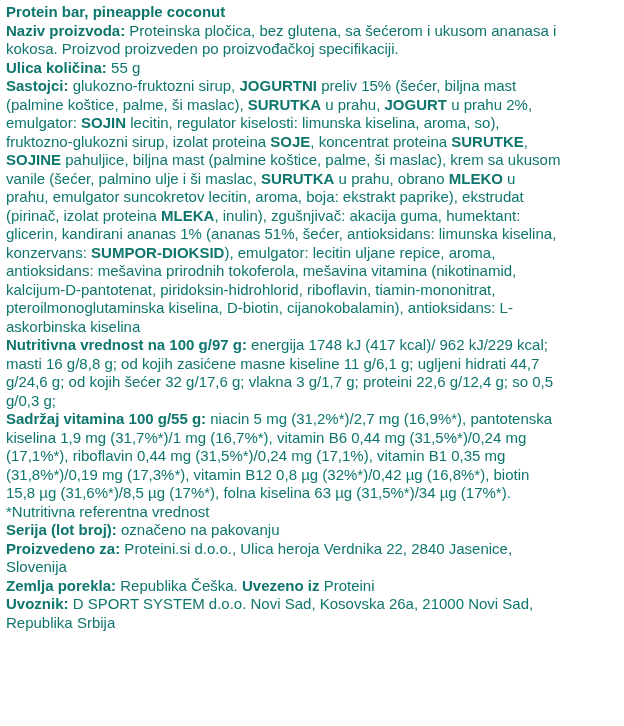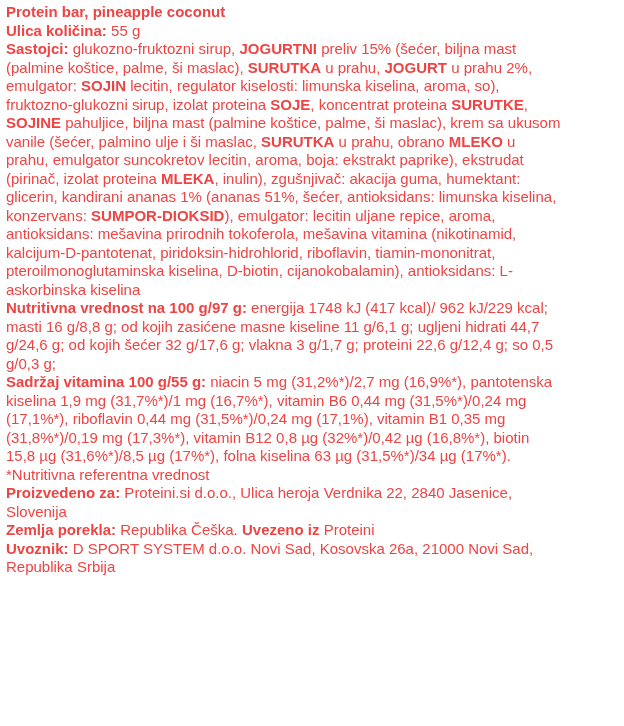--- a/index.html
+++ b/index.html
@@ -12,36 +12,38 @@
     height: 726px;
     overflow: hidden;
   }
   .label-doc {
     box-sizing: border-box;
     width: 568px;
     padding: 3px 7px 0 6px;
     font-family: "Liberation Sans", sans-serif;
     font-size: 15px;
     line-height: 18.5px;
-    color: #ef4444;
+    color: #0f766e;
   }
   .label-doc p {
     margin: 0;
     padding: 0;
     word-wrap: break-word;
   }
   .label-doc b {
     font-weight: bold;
   }
 </style>
 </head>
 <body>
 
 <div class="label-doc">
   <p><b>Protein bar, pineapple coconut</b></p>
+  <p><b>Naziv proizvoda:</b><span> Proteinska pločica, bez glutena, sa šećerom i ukusom ananasa i kokosa. Proizvod proizveden po proizvođačkoj specifikaciji.</span></p>
   <p><b>Ulica količina:</b><span> 55 g</span></p>
   <p><b>Sastojci:</b><span> glukozno-fruktozni sirup, </span><b>JOGURTNI</b><span> preliv 15% (šećer, biljna mast (palmine koštice, palme, ši maslac), </span><b>SURUTKA</b><span> u prahu, </span><b>JOGURT</b><span> u prahu 2%, emulgator: </span><b>SOJIN</b><span> lecitin, regulator kiselosti: limunska kiselina, aroma, so), fruktozno-glukozni sirup, izolat proteina </span><b>SOJE</b><span>, koncentrat proteina </span><b>SURUTKE</b><span>, </span><b>SOJINE</b><span> pahuljice, biljna mast (palmine koštice, palme, ši maslac), krem sa ukusom vanile (šećer, palmino ulje i ši maslac, </span><b>SURUTKA</b><span> u prahu, obrano </span><b>MLEKO</b><span> u prahu, emulgator suncokretov lecitin, aroma, boja: ekstrakt paprike), ekstrudat (pirinač, izolat proteina </span><b>MLEKA</b><span>, inulin), zgušnjivač: akacija guma,  humektant: glicerin, kandirani ananas 1% (ananas 51%, šećer, antioksidans: limunska kiselina, konzervans: </span><b>SUMPOR-DIOKSID</b><span>), emulgator: lecitin uljane repice, aroma, antioksidans: mešavina prirodnih tokoferola, mešavina vitamina (nikotinamid, kalcijum-D-pantotenat, piridoksin-hidrohlorid, riboflavin, tiamin-mononitrat, pteroilmonoglutaminska kiselina, D-biotin, cijanokobalamin), antioksidans: L-askorbinska kiselina</span></p>
   <p><b>Nutritivna vrednost na 100 g/97 g:</b><span> energija 1748 kJ (417 kcal)/ 962 kJ/229 kcal; masti 16 g/8,8 g; od kojih zasićene masne kiseline 11 g/6,1 g; ugljeni hidrati 44,7 g/24,6 g; od kojih šećer 32 g/17,6 g; vlakna 3 g/1,7 g; proteini 22,6 g/12,4 g; so 0,5 g/0,3 g;</span></p>
   <p><b>Sadržaj vitamina 100 g/55 g:</b><span> niacin 5 mg (31,2%*)/2,7 mg (16,9%*), pantotenska kiselina 1,9 mg (31,7%*)/1 mg (16,7%*), vitamin B6 0,44 mg (31,5%*)/0,24 mg (17,1%*), riboflavin 0,44 mg (31,5%*)/0,24 mg (17,1%), vitamin B1 0,35 mg (31,8%*)/0,19 mg (17,3%*), vitamin B12 0,8 µg (32%*)/0,42 µg (16,8%*), biotin 15,8 µg (31,6%*)/8,5 µg (17%*), folna kiselina 63 µg (31,5%*)/34 µg (17%*). *Nutritivna referentna vrednost</span></p>
+  <p><b>Serija (lot broj):</b><span> označeno na pakovanju</span></p>
   <p><b>Proizvedeno za:</b><span> Proteini.si d.o.o., Ulica heroja Verdnika 22, 2840 Jasenice, Slovenija</span></p>
   <p><b>Zemlja porekla:</b><span> Republika Češka. </span><b>Uvezeno iz</b><span> Proteini</span></p>
   <p><b>Uvoznik:</b><span> D SPORT SYSTEM d.o.o. Novi Sad, Kosovska 26a, 21000 Novi Sad, Republika Srbija</span></p>
 </div>
 
 </body></html>

